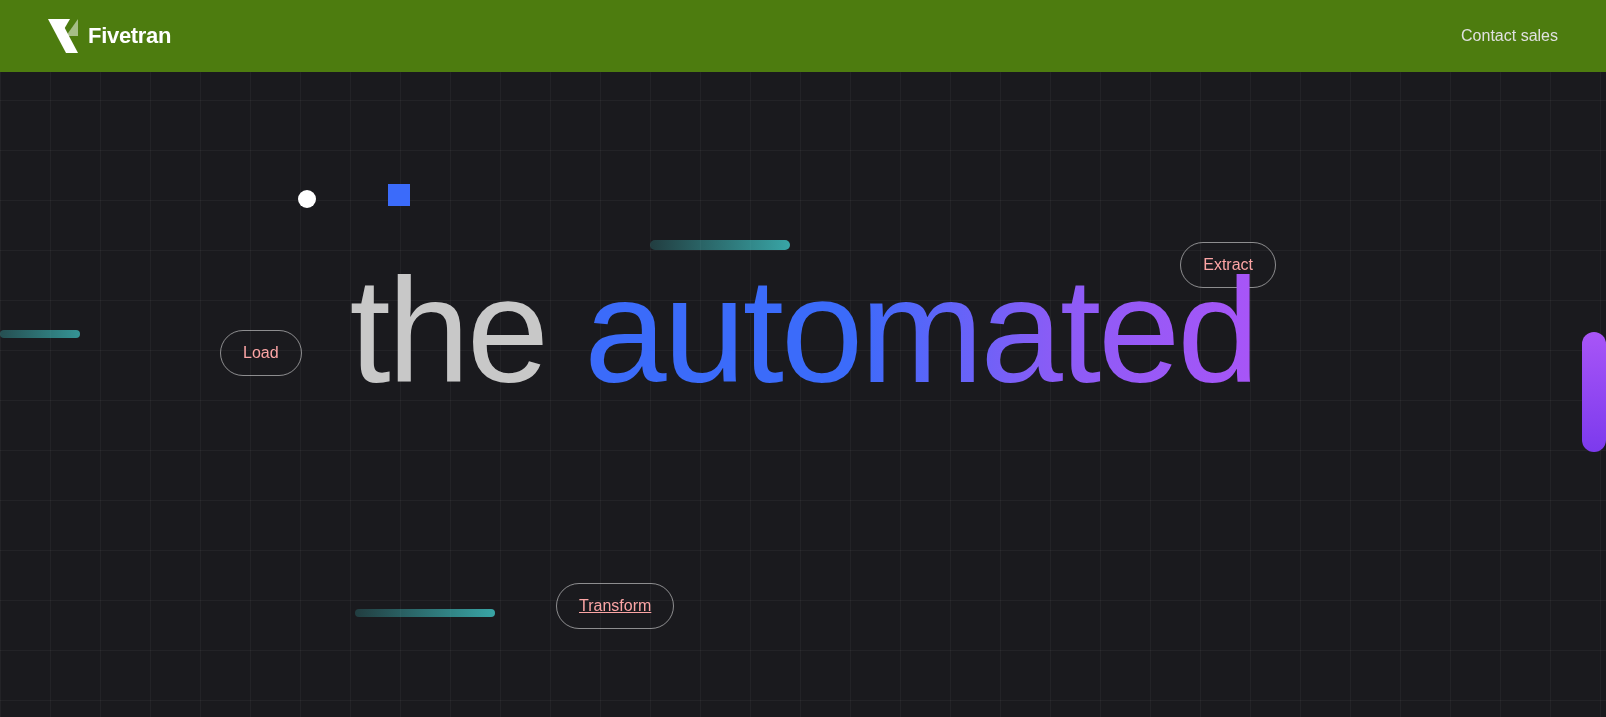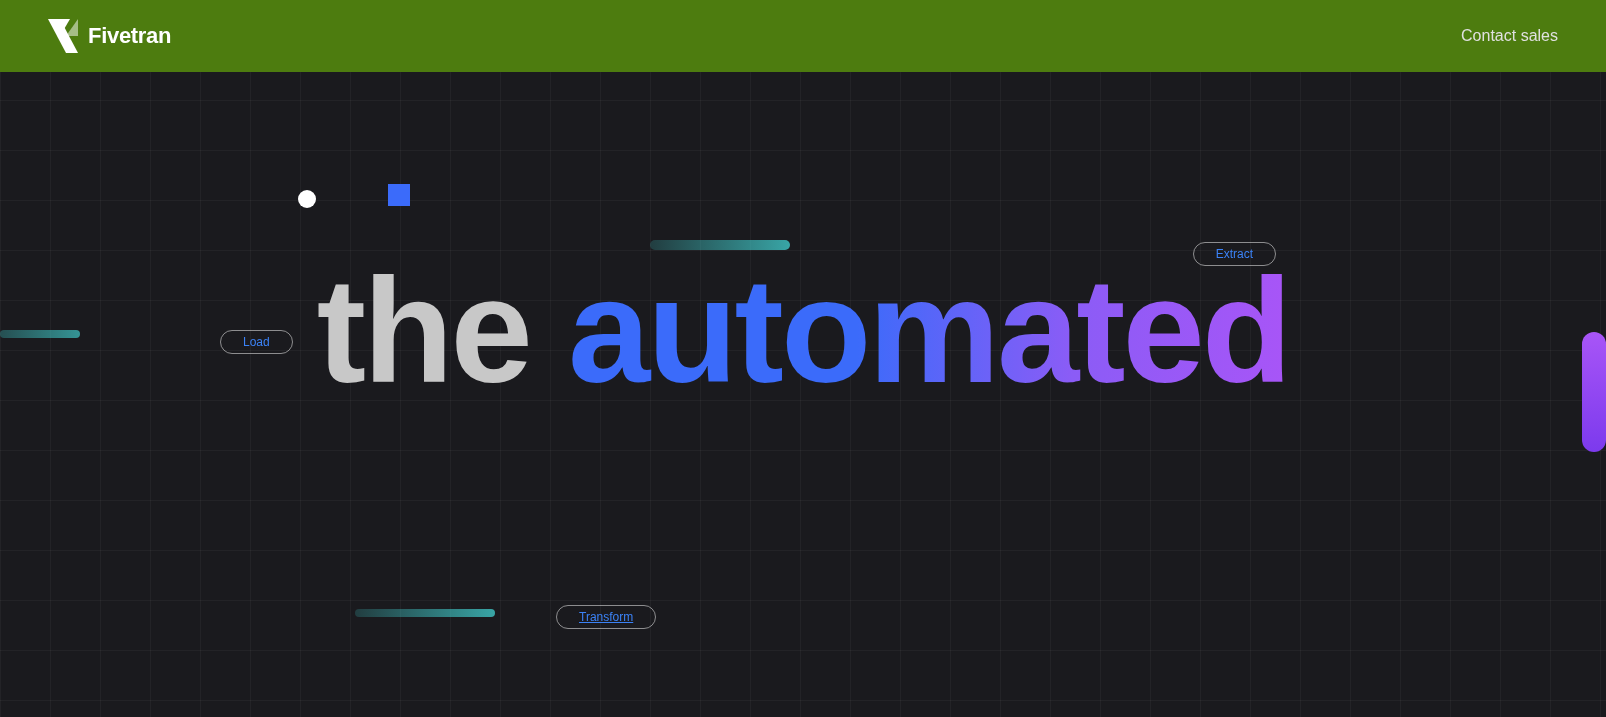--- a/index.html
+++ b/index.html
@@ -84,23 +84,23 @@
       width: 100%;
       height: calc(717px - 72px);
       overflow: hidden;
     }
 
     
     .floating-badge {
       position: absolute;
       border: 1.5px solid rgba(255,255,255,0.5);
       border-radius: 50px;
-      padding: 4px 22px;
-      color: #3b82f6;
-      font-size: 12px;
+      padding: 13px 22px;
+      color: #fca5a5;
+      font-size: 16px;
       font-weight: 400;
       background: transparent;
       white-space: nowrap;
     }
 
     .badge-extract {
       top: 170px;
       right: 330px;
     }
 
@@ -182,21 +182,21 @@
       top: 185px;
       left: 50%;
       transform: translateX(-50%);
       text-align: center;
       white-space: nowrap;
       line-height: 1.0;
     }
 
     .headline-line1 {
       font-size: 148px;
-      font-weight: 700;
+      font-weight: 400;
       letter-spacing: -3px;
       line-height: 1.0;
     }
 
     .headline-the {
       color: #c8c8c8;
     }
 
     .headline-automated {
       background: linear-gradient(90deg, #3b6bfa 0%, #3b6bfa 40%, #8b5cf6 70%, #a855f7 100%);

